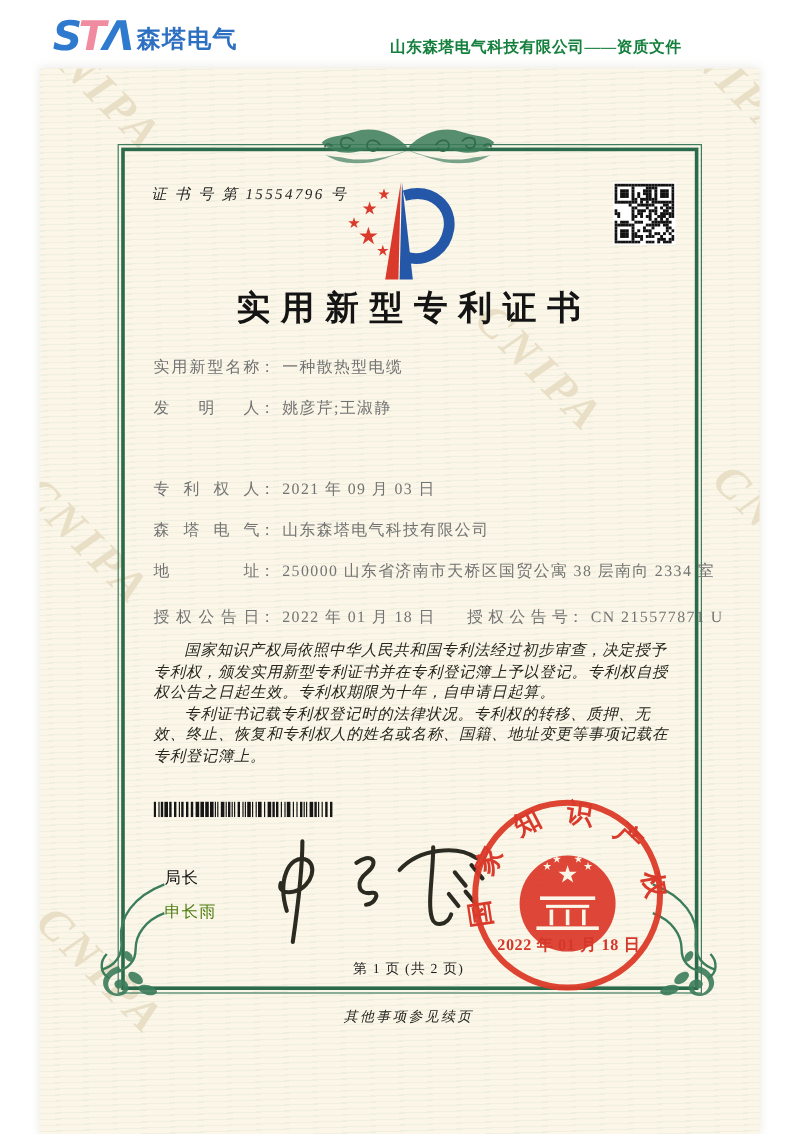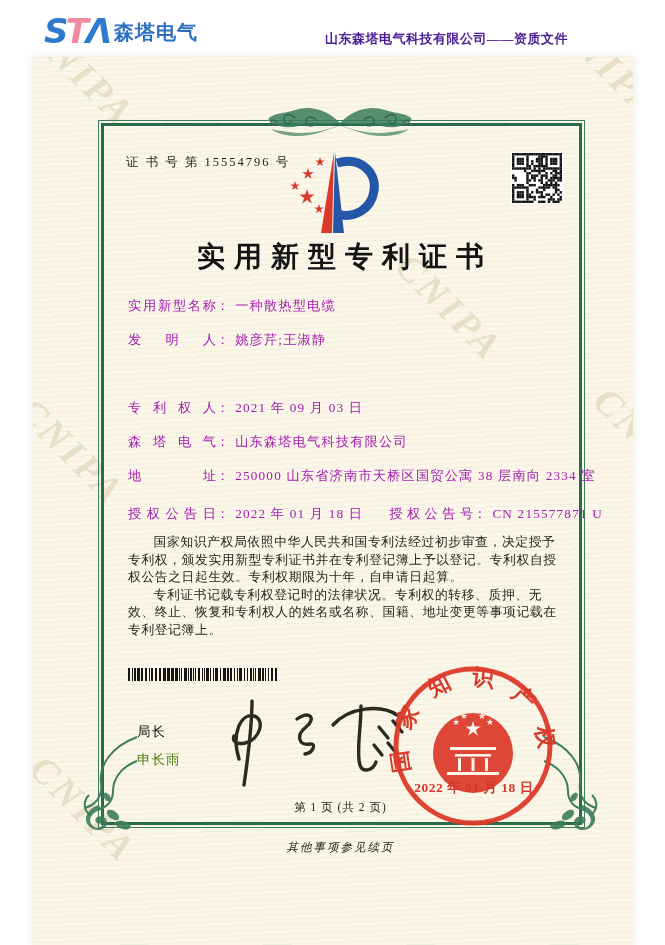--- a/index.html
+++ b/index.html
@@ -7,52 +7,52 @@
        font-family:"Liberation Serif",serif;}
   
   .header{position:absolute;left:0;top:0;width:611px;height:57px;background:#fff;}
   .logo{position:absolute;left:44px;top:14px;display:flex;align-items:flex-end;}
   .logo-sta{font-family:"DejaVu Sans",sans-serif;font-weight:900;font-style:italic;
             font-size:34px;line-height:34px;letter-spacing:-3px;}
   .logo-sta .s,.logo-sta .a{color:#2e7ace;}
   .logo-sta .t{color:#f08ba0;}
   .logo-brand{font-family:"DejaVu Sans",sans-serif;font-weight:bold;font-size:20px;
               color:#2d6fc0;margin-left:5px;margin-bottom:2px;letter-spacing:1px;}
-  .header-doc{position:absolute;right:43px;top:30px;font-size:13px;color:#4c1d95;
+  .header-doc{position:absolute;right:43px;top:30px;font-size:13px;color:#15803d;
               font-weight:600;letter-spacing:.5px;}
   
   .scan{position:absolute;left:33px;top:57px;width:600px;height:888px;background:#fbf6e8;
         overflow:hidden;box-shadow:0 0 8px rgba(120,110,80,.18);}
   .scan::before{content:"";position:absolute;inset:0;pointer-events:none;
         background:repeating-linear-gradient(178deg,rgba(140,180,150,.10) 0 1px,rgba(0,0,0,0) 1px 5px);}
   .wm{position:absolute;font-family:"Liberation Serif",serif;font-style:italic;font-weight:bold;
       font-size:38px;letter-spacing:4px;color:#e9dfc7;transform:rotate(45deg);white-space:nowrap;}
   .wm1{left:-18px;top:-6px;} .wm2{left:508px;top:-14px;} .wm3{left:350px;top:228px;}
   .wm4{left:-28px;top:372px;} .wm5{left:548px;top:362px;} .wm6{left:-16px;top:730px;}
   
   .frame{position:absolute;left:65px;top:63px;width:485px;height:706px;
          border:1.5px solid #3c7c5f;}
   .frame-inner{position:absolute;inset:2px;border:3px solid #2c6a4c;}
   .ornament-top{position:absolute;left:232px;top:44px;width:150px;height:40px;}
   .flourish{position:absolute;width:64px;height:100px;}
   .flourish.bl{left:46px;top:678px;}
   .flourish.br{left:505px;top:678px;transform:scaleX(-1);}
   
-  .cert-no{position:absolute;left:93px;top:97px;font-size:12.5px;letter-spacing:2px;color:#1d1d1d;}
+  .cert-no{position:absolute;left:93px;top:97px;font-size:12.5px;letter-spacing:2px;color:#1d1d1d;font-style:italic;}
   .qr{position:absolute;left:478px;top:95px;width:50px;height:50px;background:#fff;padding:1px;}
   .emblem{position:absolute;left:254px;top:92px;width:94px;height:90px;}
   .title{position:absolute;left:65px;top:181px;width:485px;text-align:center;
          font-size:28px;letter-spacing:9px;text-indent:9px;color:#141414;font-weight:600;}
-  .frow{position:absolute;left:95px;font-size:13.2px;color:#a21caf;white-space:nowrap;}
+  .frow{position:absolute;left:95px;font-size:13.2px;color:#737373;white-space:nowrap;}
   .flabel{display:inline-block;width:88px;text-align:justify;text-align-last:justify;}
   .fvalue{letter-spacing:1.2px;margin-left:6px;}
   .glabel2{display:inline-block;width:84px;text-align:justify;text-align-last:justify;margin-left:26px;}
   .paras{position:absolute;left:95px;top:477px;width:430px;}
   .paras p{margin:0;font-size:12.8px;line-height:17.6px;text-indent:2em;color:#26261f;
-           letter-spacing:.6px;}
+           font-style:italic;letter-spacing:.6px;}
   .barcode{position:absolute;left:95px;top:611px;width:153px;height:13px;}
   .signer-title{position:absolute;left:104px;top:666px;font-family:"Liberation Sans",sans-serif;
                 font-size:13.5px;color:#111;letter-spacing:1px;}
   .signer-name{position:absolute;left:104px;top:694px;font-family:"Liberation Sans",sans-serif;
                font-size:13.5px;color:#4d7c0f;letter-spacing:1px;}
   .signature{position:absolute;left:168px;top:636px;width:218px;height:102px;}
   .seal{position:absolute;left:355px;top:604px;width:170px;height:170px;}
   .seal-date{position:absolute;left:360px;top:722px;width:162px;text-align:center;
              font-size:13.5px;font-weight:bold;color:#d5372a;letter-spacing:.5px;white-space:nowrap;}
   .page-info{position:absolute;left:65px;top:743px;width:485px;text-align:center;

